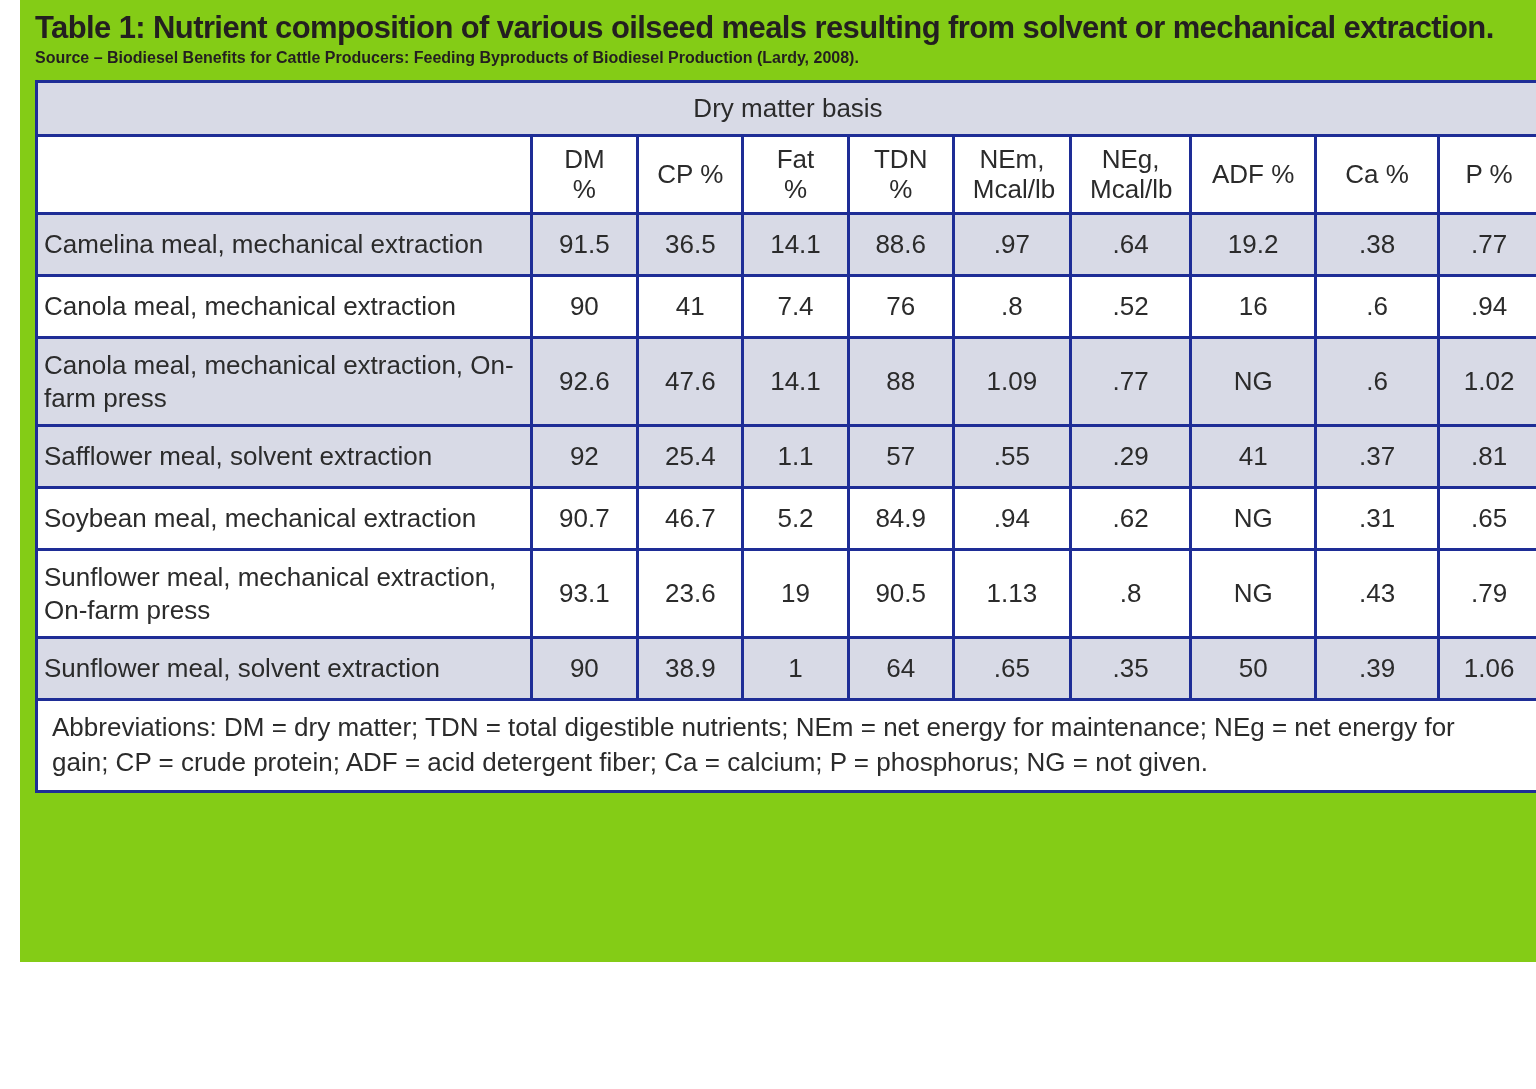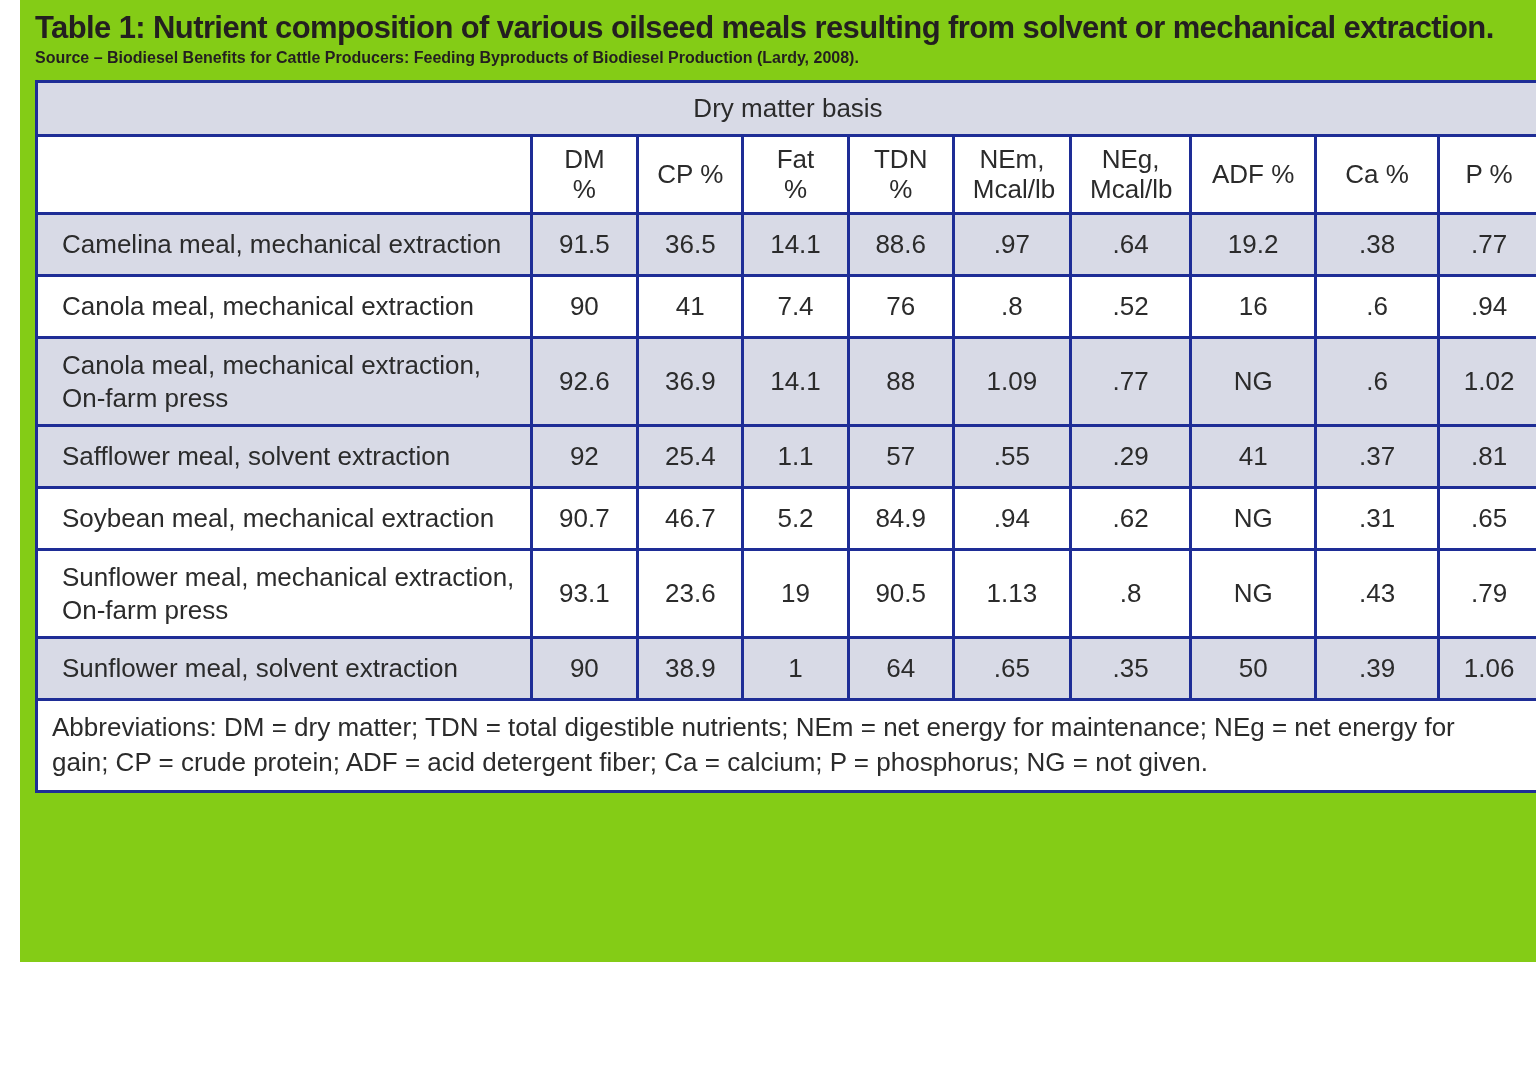--- a/index.html
+++ b/index.html
@@ -61,21 +61,21 @@
     line-height: 1.15;
   }
   tbody td {
     text-align: center;
     padding: 14px 6px;
     background: #ffffff;
     height: 62px;
   }
   tbody td.label {
     text-align: left;
-    padding: 10px 8px 10px 24px;
+    padding: 10px 8px 10px 6px;
     line-height: 1.25;
   }
   tbody tr.shaded td { background: #d8dae6; }
   tfoot td {
     text-align: left;
     background: #ffffff;
     font-size: 26px;
     line-height: 1.33;
     padding: 9px 28px 11px 14px;
   }
@@ -140,21 +140,21 @@
           <td>76</td>
           <td>.8</td>
           <td>.52</td>
           <td>16</td>
           <td>.6</td>
           <td>.94</td>
         </tr>
         <tr class="shaded">
           <td class="label">Canola meal, mechanical extraction, On-farm press</td>
           <td>92.6</td>
-          <td>36.9</td>
+          <td>47.6</td>
           <td>14.1</td>
           <td>88</td>
           <td>1.09</td>
           <td>.77</td>
           <td>NG</td>
           <td>.6</td>
           <td>1.02</td>
         </tr>
         <tr class="shaded">
           <td class="label">Safflower meal, solvent extraction</td>

